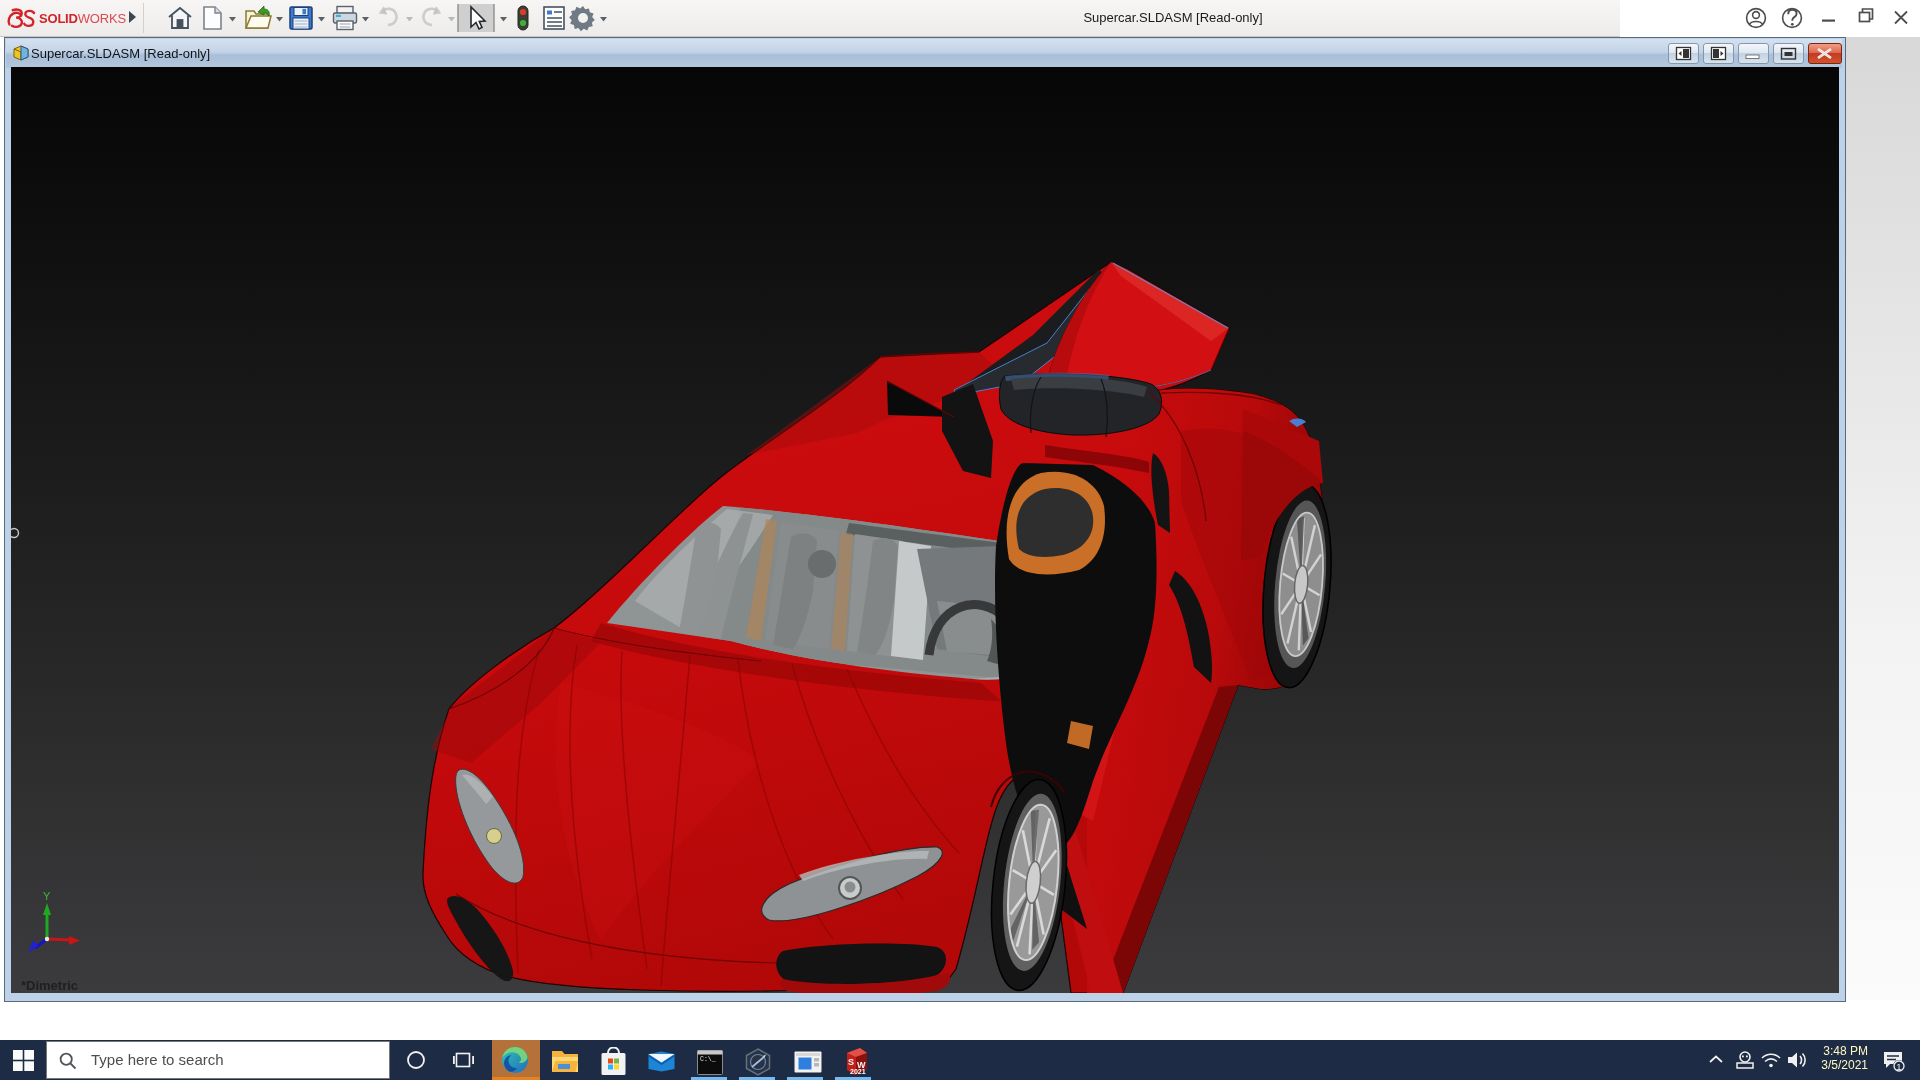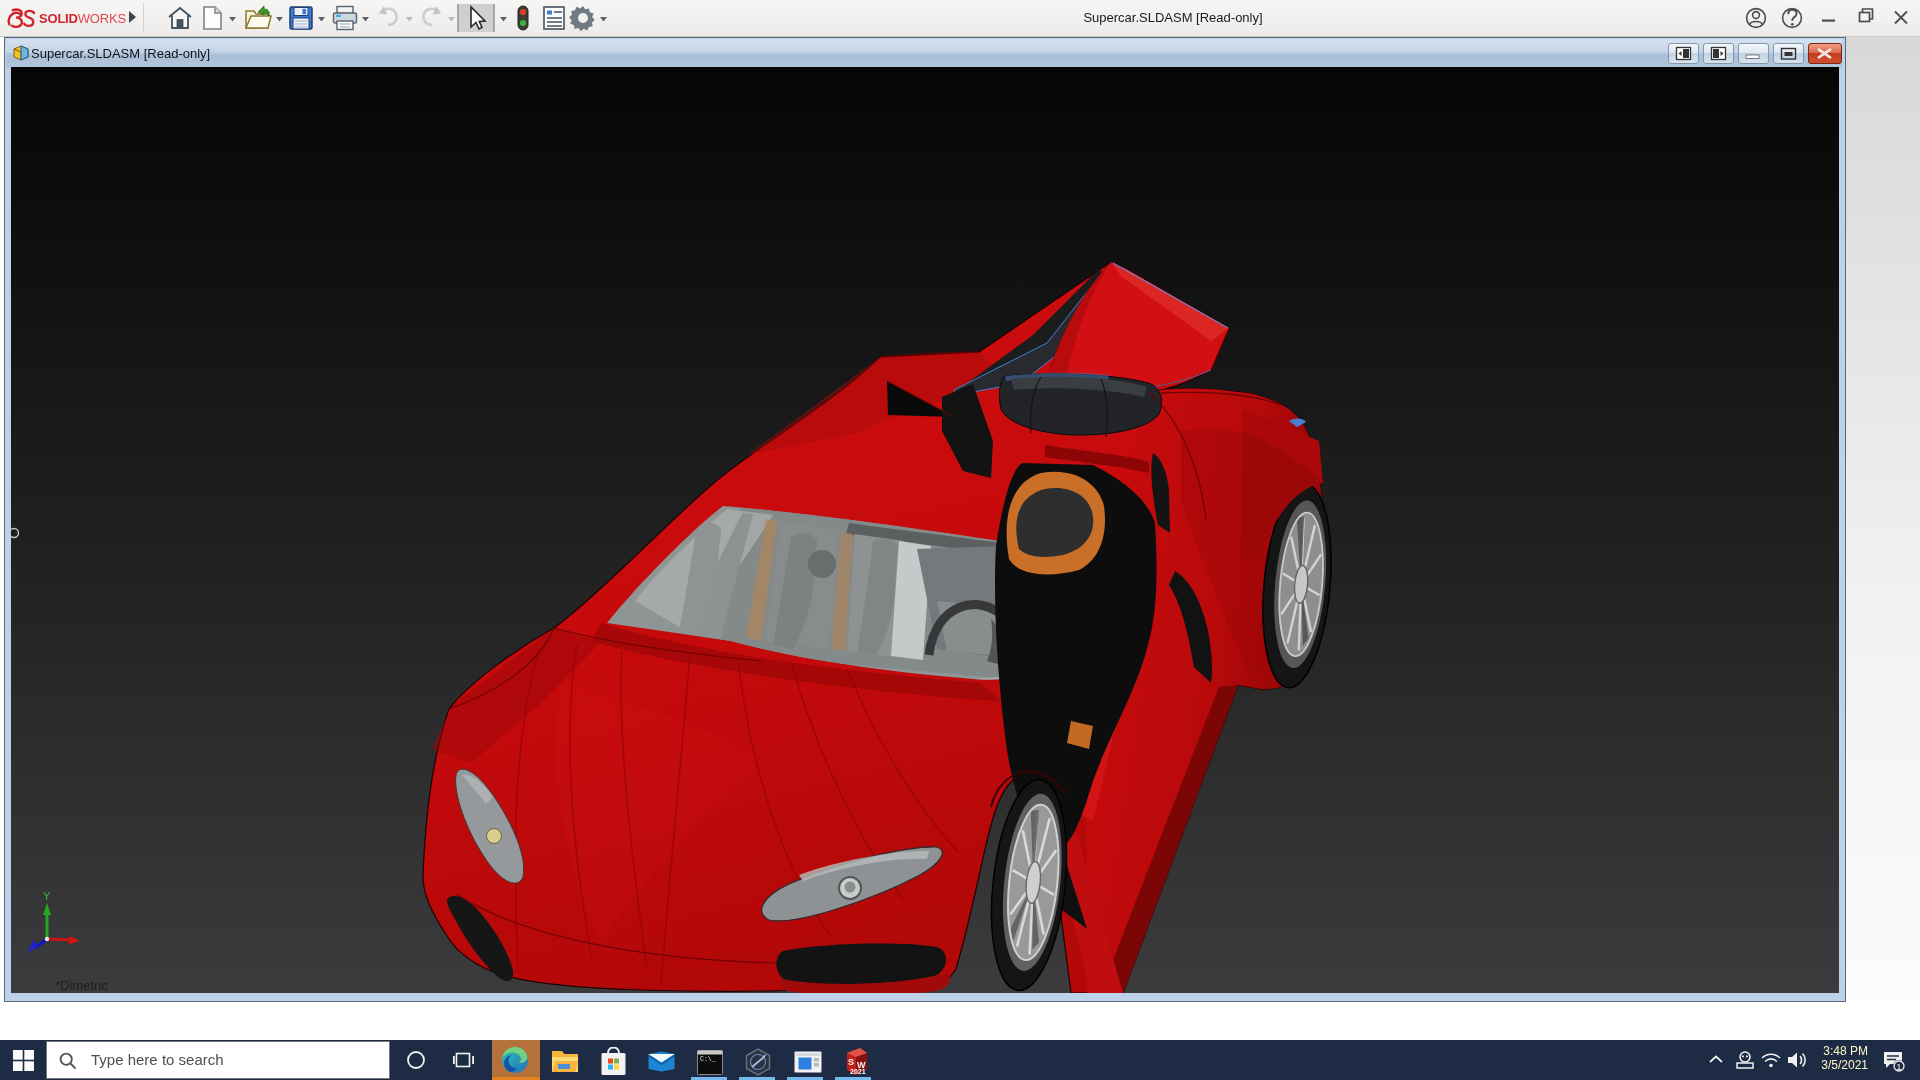--- a/index.html
+++ b/index.html
@@ -1,24 +1,24 @@
 <!DOCTYPE html>
 <html><head><meta charset="utf-8">
 <style>
   html,body{margin:0;padding:0;width:1920px;height:1080px;overflow:hidden;
     font-family:"Liberation Sans", sans-serif;background:#fff;}
   .abs{position:absolute;}
-  #topbar{left:0;top:0;width:1920px;height:36px;background:linear-gradient(#f7f6f5,#edecea);border-bottom:1px solid #c9c7c5;}
+  #topbar{left:0;top:0;width:1620px;height:36px;background:linear-gradient(#f7f6f5,#edecea);border-bottom:1px solid #c9c7c5;}
   #apparea{left:0;top:37px;width:1920px;height:963px;background:#ffffff;}
   #rightstrip{left:1844px;top:0px;width:76px;height:963px;background:linear-gradient(180deg,#d8d8d8,#f2f2f2 60%,#fbfbfb);}
   #docwin{left:4px;top:0px;width:1840px;height:963px;background:#bdd1e8;border:1px solid #5a6a7a;}
   #doctitle{left:1px;top:1px;width:1836px;height:29px;background:linear-gradient(#d5e1f0,#c3d3e6 45%,#a9bfd8 55%,#b3c6dc);}
   #doctitle .txt{left:25px;top:7px;font-size:13px;color:#101418;}
   #viewport{left:6px;top:29px;width:1828px;height:926px;background:linear-gradient(#060606,#0f0f0f 18%,#222222 55%,#3a3a3c 97%,#3b3b3d);}
-  #dimetric{left:10px;top:911px;color:#1f1f1f;font-weight:normal;font-size:13px;margin-left:34px;}
+  #dimetric{left:10px;top:911px;color:#1f1f1f;font-weight:bold;font-size:13px;}
   #taskbar{left:0;top:1040px;width:1920px;height:40px;background:#1d2b44;padding-left:12px;}
   #searchbox{left:46px;top:1px;width:344px;height:38px;background:#ffffff;border:1px solid #777;box-sizing:border-box;}
   #searchbox span{position:absolute;left:44px;top:9px;font-size:15px;color:#4e4e4e;}
   .clock{position:absolute;color:#fef9c3;font-size:12px;text-align:right;}
   .uline{position:absolute;top:37px;height:3px;background:#76b9ed;}
 </style></head>
 <body>
 <div class="abs" id="topbar">
  <svg class="abs" style="left:6px;top:4px" width="150" height="28" viewBox="0 0 150 28">
   <g stroke="#d2232a" stroke-width="2.9" fill="none" stroke-linecap="round" transform="translate(1,2.5) scale(0.82)">

